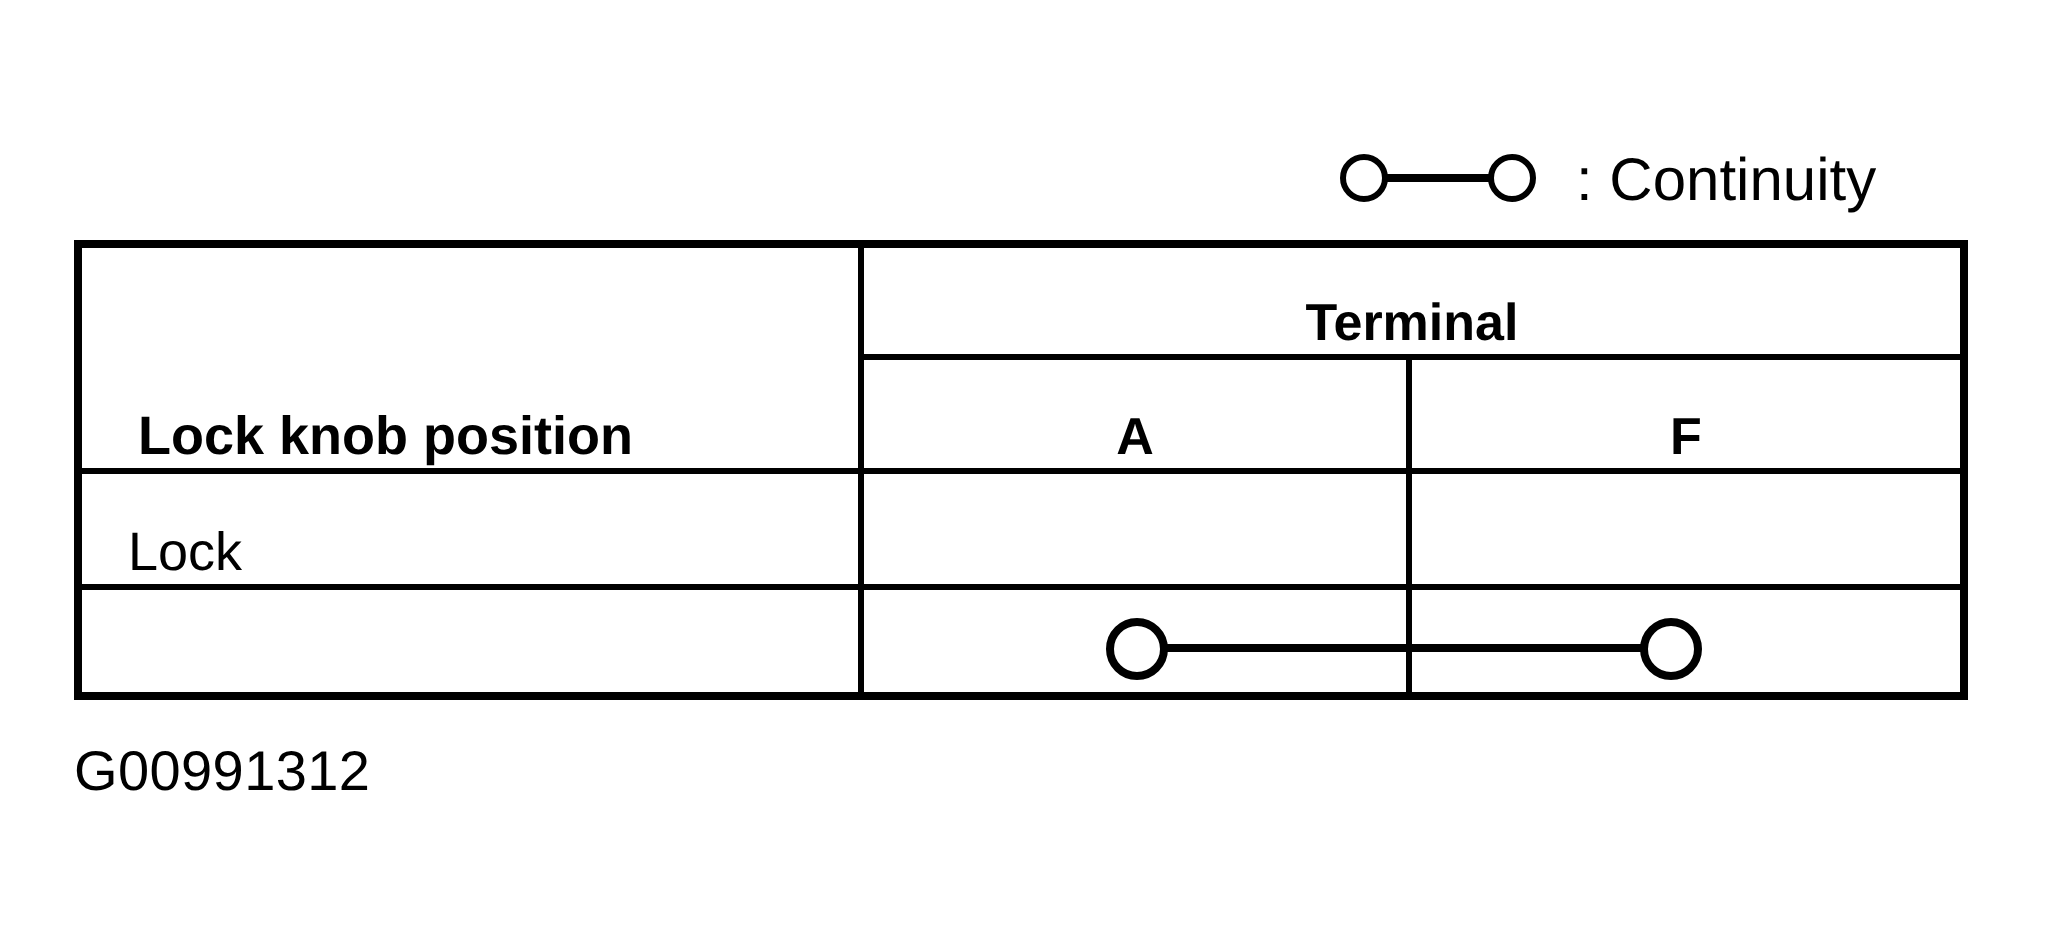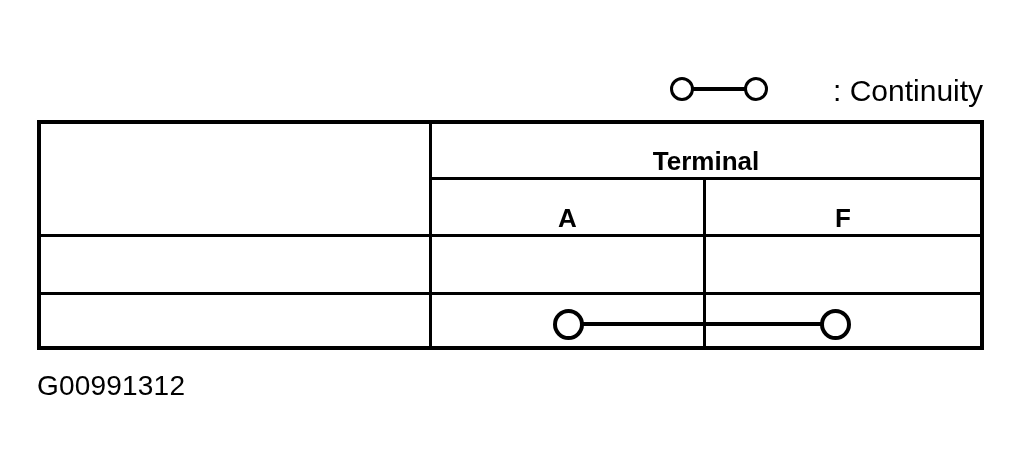--- a/index.html
+++ b/index.html
@@ -18,21 +18,20 @@
 
   
   #legend {
     position: absolute;
     left: 668px;
     top: 68px;
     width: 340px;
     height: 46px;
     display: flex;
     align-items: center;
-    gap: 45px;
   }
   #legend-symbol {
     position: relative;
     width: 108px;
     height: 32px;
     flex: 0 0 auto;
   }
   .sym-circle {
     position: absolute;
     top: 2px;
@@ -199,33 +198,39 @@
 
   <div id="table-border"></div>
 
   <div class="vrule" id="vrule-main"></div>
   <div class="vrule" id="vrule-sub"></div>
 
   <div class="hrule" id="hrule-terminal"></div>
   <div class="hrule" id="hrule-head"></div>
   <div class="hrule" id="hrule-lock"></div>
 
+  <div class="cell" id="cell-lock-knob-position">
+    <span>Lock knob position</span>
+  </div>
 
   <div class="cell" id="cell-terminal">
     <span>Terminal</span>
   </div>
 
   <div class="cell" id="cell-terminal-a">
     <span>A</span>
   </div>
 
   <div class="cell" id="cell-terminal-f">
     <span>F</span>
   </div>
 
+  <div class="cell" id="cell-row-lock-label">
+    <span>Lock</span>
+  </div>
   <div class="cell" id="cell-row-lock-a"></div>
   <div class="cell" id="cell-row-lock-f"></div>
 
   <div class="cell" id="cell-row-unlock-a"></div>
   <div class="cell" id="cell-row-unlock-f"></div>
 
   <div id="unlock-continuity">
     <span class="cont-circle" id="unlock-circle-a"></span>
     <span id="unlock-line"></span>
     <span class="cont-circle" id="unlock-circle-f"></span>

